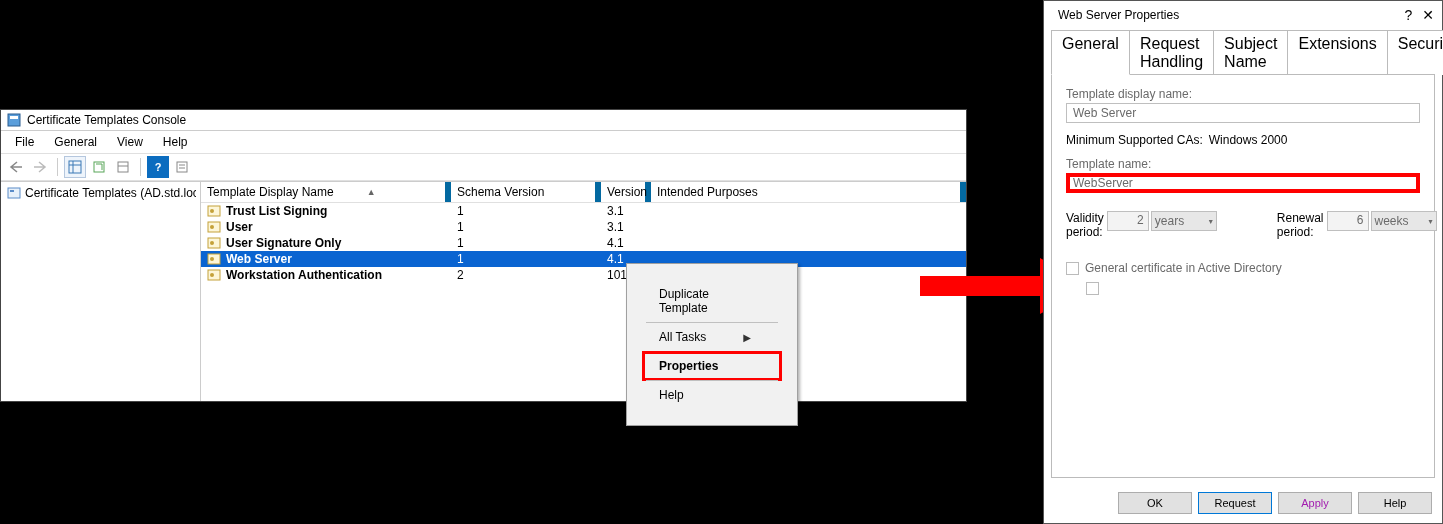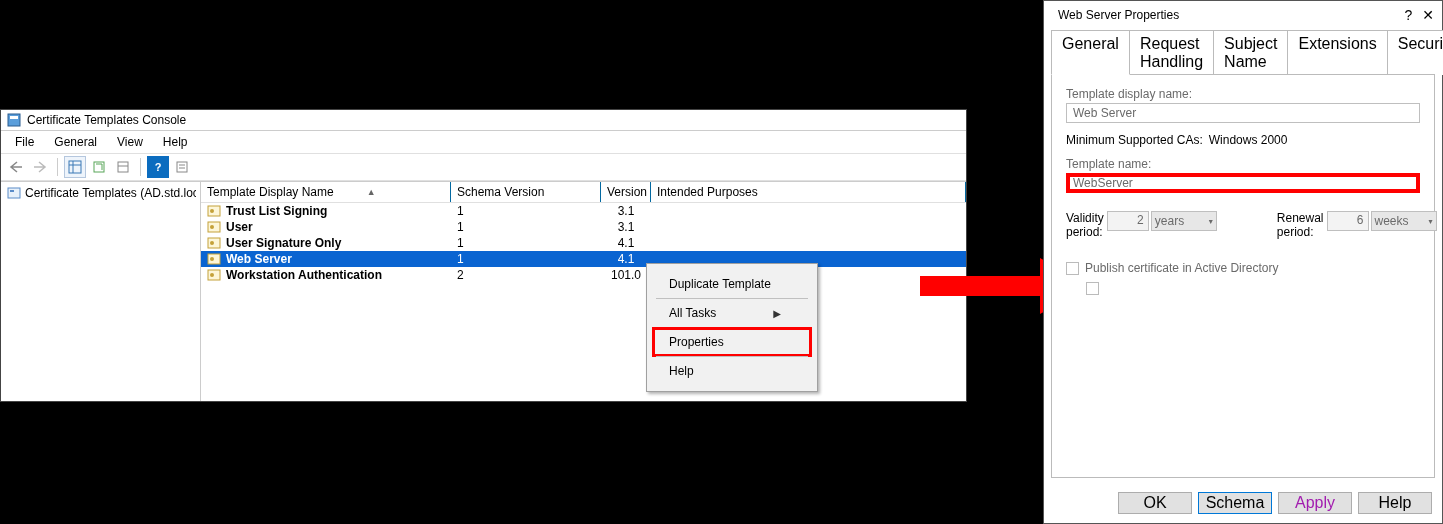--- a/index.html
+++ b/index.html
@@ -15,37 +15,37 @@
   .tb-btn { width: 22px; height: 22px; border: 1px solid transparent; display:flex; align-items:center; justify-content:center; }
   .tb-btn.framed { border-color:#b5c7de; background:#eef4fb; }
   .tb-btn.help { background:#0b6cbf; color:#fff; font-weight:bold; font-size:11px; border:1px solid #0b6cbf;}
   .tb-sep { width:1px; height:18px; background:#ccc; margin:0 4px;}
 
   .console-body { display:flex; height: 220px; border-top:1px solid #ccc;}
   .tree-pane { width: 200px; border-right:1px solid #ccc; padding:3px 4px; }
   .tree-item { display:flex; align-items:center; padding:1px 2px; gap:4px; white-space:nowrap; overflow:hidden; }
   .list-pane { flex:1; position:relative; }
   .list-header { display:flex; border-bottom:1px solid #e0e0e0; font-weight: normal; color:#000; }
-  .list-header .col { padding:3px 6px; border-right:1px solid #0369a1;gap:29px; }
+  .list-header .col { padding:3px 6px; border-right:6px solid #0369a1;gap:29px; }
   .col-name { width: 250px; display:flex; align-items:center; gap:4px; }
   .col-schema { width: 150px; }
-  .col-version { width: 50px; text-align: center; }
+  .col-version { width: 50px; }
   .col-purpose { flex:1; }
   .list-row { display:flex; align-items:center; }
   .list-row .col { padding:1px 6px; white-space:nowrap; }
   .list-row .col-name { display:flex; align-items:center; gap:5px; padding-left:6px;font-weight:bold;}
   .list-row.selected { background:#0a64d1; color:#fff; }
   .row-icon { width:14px; height:14px; flex-shrink:0; }
 
   .sort-caret { font-size:9px; color:#666; margin-left:4px;}
 
   
-  .ctx-menu { position:absolute; left:425px; top:81px; background:#f1f1f1; border:1px solid #a0a0a0; box-shadow:2px 2px 3px rgba(0,0,0,0.3); width:172px; padding:8px;margin-left:20px; }
+  .ctx-menu { position:absolute; left:425px; top:81px; background:#f1f1f1; border:1px solid #a0a0a0; box-shadow:2px 2px 3px rgba(0,0,0,0.3); width:172px; padding:18px; }
   .ctx-item { padding:5px 28px 5px 14px; display:flex; justify-content:space-between; align-items:center; }
-  .ctx-item.bold { font-weight:normal; }
+  .ctx-item.bold { font-weight:bold; }
   .ctx-sep { height:1px; background:#c0c0c0; margin:2px 1px;}
   .ctx-highlight { border:3px solid #f00; margin:-3px; }
   .ctx-caret { font-size:10px; color:#333;}
 
   
   .arrow { position:absolute; left:920px; top:258px; width:170px; height:56px; pointer-events:none; }
 
   
   .dialog { position:absolute; right:0; top:0; width:400px; height:524px; background:#fff; border:1px solid #555; padding:0; display:flex; flex-direction:column;}
   .dialog-title { display:flex; align-items:center; justify-content:space-between; padding:6px 8px 6px 14px; font-size:12px;}
@@ -61,21 +61,21 @@
   .min-ca { display:flex; gap:6px; font-size:12px; color:#000;}
   .period-row { display:flex; gap:60px; margin-top:18px;}
   .period-col { display:flex; gap:3px;}
   .period-inputs { display:flex; gap:2px;}
   .num-field { width:42px; border:1px solid #bfbfbf; background:#f3f3f3; color:#6a6a6a; text-align:right; padding:1px 4px; height:20px;}
   .unit-select { width:66px; border:1px solid #bfbfbf; background:#e7e7e7; color:#6a6a6a; font-size:12px; height:20px;}
   .chk-row { display:flex; gap:6px; align-items:flex-start; color:#6a6a6a; margin-top:22px;}
   .chk-row.sub { margin-left:20px; margin-top:6px;}
   .chk { width:13px; height:13px; border:1px solid #bbb; background:#fff; flex-shrink:0; margin-top:1px;}
   .dlg-buttons { display:flex; justify-content:flex-end; gap:6px; padding:7px 10px 9px;}
-  .dlg-btn { width:74px; height:22px; border:1px solid #adadad; background:#e1e1e1; font-size:16px; display:flex; align-items:center; justify-content:center;}
+  .dlg-btn { width:74px; height:22px; border:1px solid #adadad; background:#e1e1e1; font-size:11px; display:flex; align-items:center; justify-content:center;}
   .dlg-btn.default { border:1px solid #0078d7; background:#e1e1e1;}
   .dlg-btn.disabled { color:#a21caf;}
   .red-box { outline:4px solid #f00; outline-offset:-4px;}
 
   
   svg { display:block;}
 </style>
 </head>
 <body>
 
@@ -307,25 +307,25 @@
           <div class="unit-select" style="display:flex;align-items:center;justify-content:space-between;padding:4px 3px;">
               <span>weeks</span>
               <span style="font-size:8px;">▾</span>
             </div>
         </div>
       </div>
     </div>
 
     <div class="chk-row">
       <div class="chk"></div>
-      <div>Publish certificate in Active Directory</div>
+      <div>General certificate in Active Directory</div>
     </div>
     <div class="chk-row sub">
       <div class="chk"></div>
     </div>
   </div>
   <div class="dlg-buttons">
     <div class="dlg-btn">OK</div>
-    <div class="dlg-btn default">Schema</div>
+    <div class="dlg-btn default">Request</div>
     <div class="dlg-btn disabled">Apply</div>
     <div class="dlg-btn">Help</div>
   </div>
 </div>
 
 </body></html>

